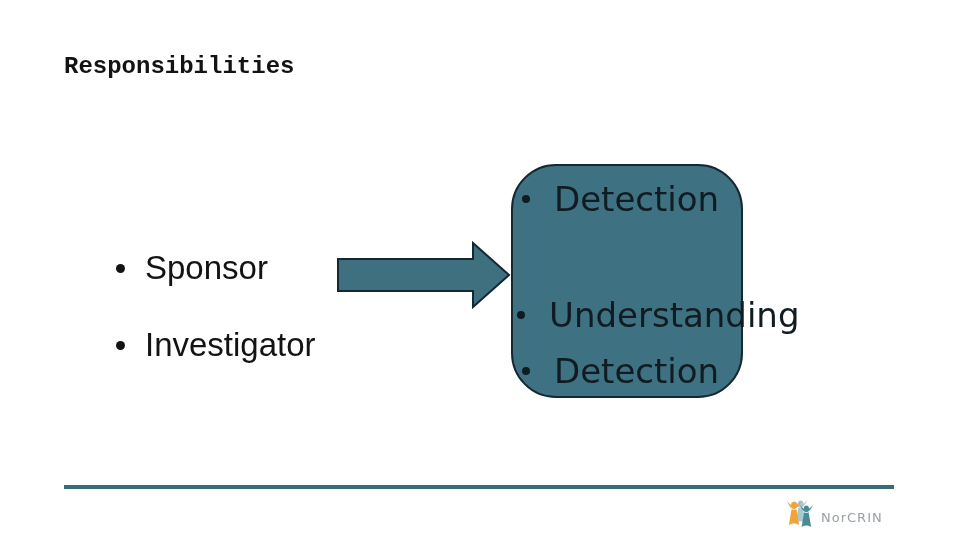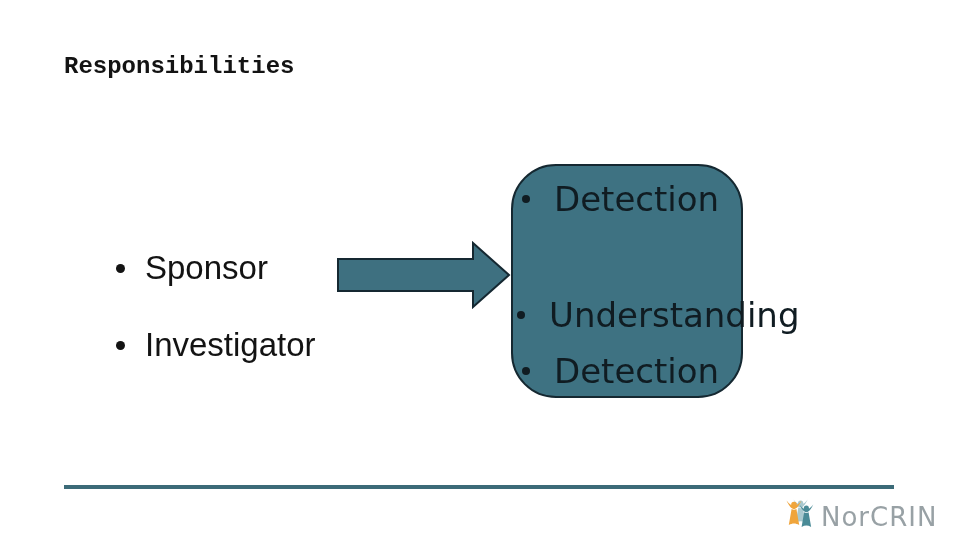--- a/index.html
+++ b/index.html
@@ -50,21 +50,21 @@
   .box-row-4{left:9px;top:185px;}
 
   .footer-line{
     position:absolute;left:64px;top:485px;width:830px;height:4px;
     background:var(--line);
   }
 
   .logo{position:absolute;left:784px;top:496px;display:flex;align-items:center;}
   .logo-text{
     font-family:"DejaVu Sans", sans-serif;
-    font-size:26px;color:var(--logo-text);
+    font-size:13px;color:var(--logo-text);
     letter-spacing:1px;margin-left:1px;margin-top:6px;
     white-space:nowrap;
   }
 </style>
 </head>
 <body>
 
 <div class="slide">
 
   <div class="title">Responsibilities</div>

